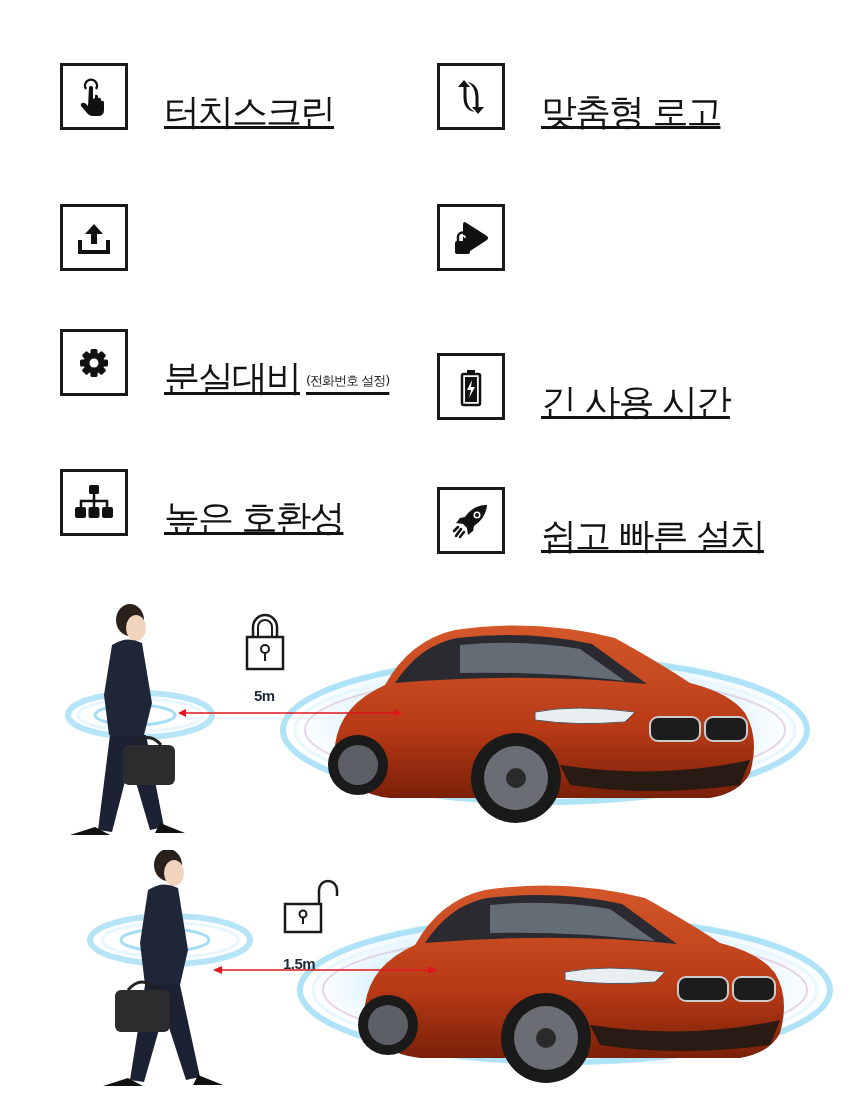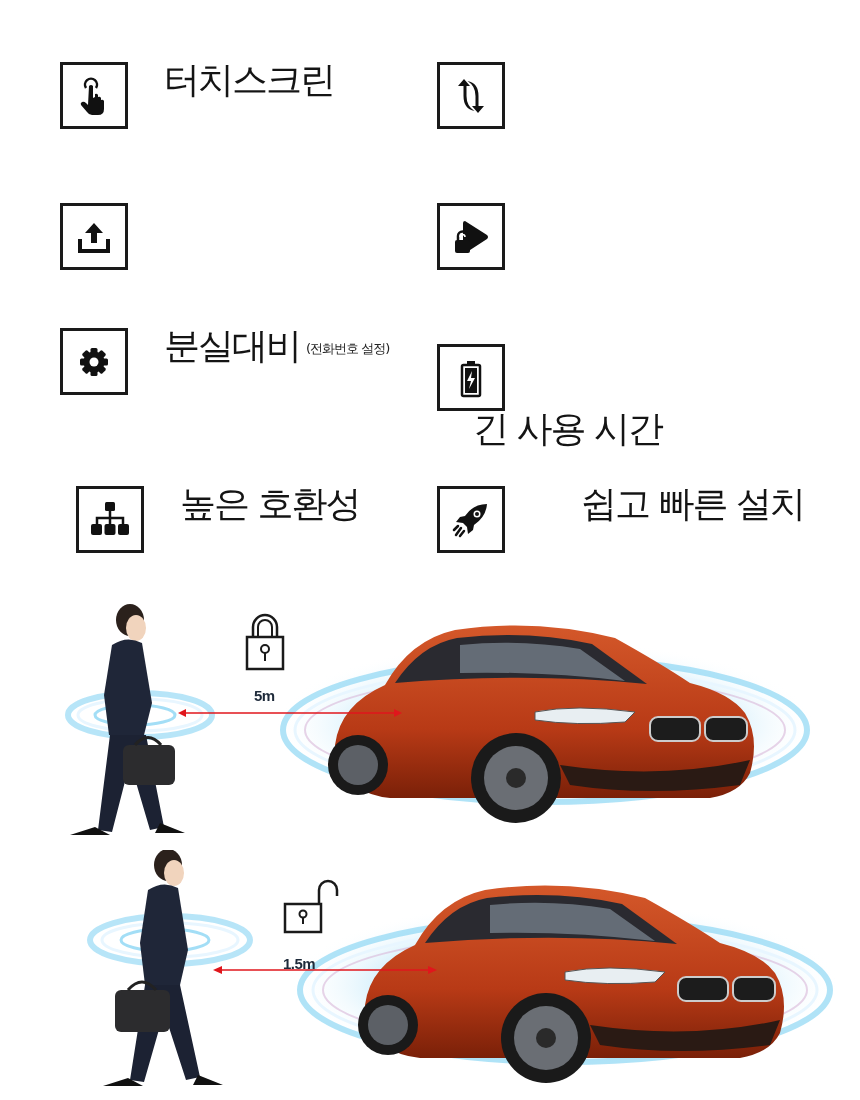--- a/index.html
+++ b/index.html
@@ -3,21 +3,22 @@
   <meta charset="utf-8">
   <style>
     * { box-sizing: border-box; margin: 0; padding: 0; }
     html, body { width: 860px; height: 1100px; background: #ffffff; overflow: hidden; }
     body { position: relative; font-family: "DejaVu Sans", "Liberation Sans", sans-serif; color: #111; }
 
     .feature {
       position: absolute;
       height: 68px;
       display: flex;
-      align-items: flex-start;
+      align-items: flex-end;
+      text-decoration: underline;
     }
     .icon-box {
       width: 68px; height: 67px;
       border: 3px solid #1a1a1a;
       display: flex; align-items: center; justify-content: center;
       background: #fff;
       flex: 0 0 auto;
     }
     .icon-box svg { width: 44px; height: 44px; }
     .feature-label {
@@ -66,20 +67,21 @@
   <span class="feature-label">터치스크린</span>
 </div>
 
 <div class="feature" style="left:437px; top:62px;">
   <div class="icon-box">
     <svg viewBox="0 0 44 44">
       <path d="M9 12 l6-7 l6 7 h-3.5 v10 q0 10 8 15 q-11 -2 -11 -15 v-10 z" fill="#111"></path>
       <path d="M35 32 l-6 7 l-6 -7 h3.5 v-10 q0 -10 -8 -15 q11 2 11 15 v10 z" fill="#111"></path>
     </svg>
   </div>
+  <span class="feature-label">맞춤형 로고</span>
 </div>
 
 <div class="feature" style="left:60px; top:203px;">
   <div class="icon-box">
     <svg viewBox="0 0 44 44">
       <path d="M22 8 l9 10 h-6 v10 h-6 v-10 h-6 z" fill="#111"></path>
       <path d="M8 24 v12 h28 v-12" fill="none" stroke="#111" stroke-width="4"></path>
     </svg>
   </div>
 </div>
@@ -106,46 +108,46 @@
         <circle r="10.5"></circle>
       </g>
       <circle cx="22" cy="22" r="4.5" fill="#fff"></circle>
     </svg>
   </div>
   <span class="feature-label">
     <span>분실대비</span><span class="feature-sub">(전화번호 설정)</span>
   </span>
 </div>
 
-<div class="feature" style="left:437px; top:344px;flex-direction:column;">
+<div class="feature" style="left:437px; top:352px;">
   <div class="icon-box">
     <svg viewBox="0 0 44 44">
       <rect x="18" y="5" width="8" height="4" fill="#111"></rect>
       <rect x="13" y="9" width="18" height="31" rx="1.5" fill="none" stroke="#111" stroke-width="2.5"></rect>
       <rect x="16" y="12" width="12" height="25" fill="#111"></rect>
       <path d="M23 15 l-5 10 h4 l-2 8 l6 -11 h-4 z" fill="#fff"></path>
     </svg>
   </div>
   <span class="feature-label">긴 사용 시간</span>
 </div>
 
-<div class="feature" style="left:60px; top:486px;margin-left:16px;">
+<div class="feature" style="left:60px; top:468px;">
   <div class="icon-box">
     <svg viewBox="0 0 44 44">
       <rect x="17" y="4" width="10" height="9" rx="1.5" fill="#111"></rect>
       <path d="M22 13 v7 M9 26 v-6 h26 v6 M22 20 v6" fill="none" stroke="#111" stroke-width="2.5"></path>
       <rect x="3" y="26" width="11" height="11" rx="2" fill="#111"></rect>
       <rect x="16.5" y="26" width="11" height="11" rx="2" fill="#111"></rect>
       <rect x="30" y="26" width="11" height="11" rx="2" fill="#111"></rect>
     </svg>
   </div>
   <span class="feature-label">높은 호환성</span>
 </div>
 
-<div class="feature" style="left:437px; top:486px;gap:40px;">
+<div class="feature" style="left:437px; top:486px;">
   <div class="icon-box">
     <svg viewBox="0 0 44 44">
       <path d="M38 6 q-14 0 -22 12 l-5 1 l-4 5 l7 1 l4 4 l1 7 l5 -4 l1 -5 q12 -8 13 -21 z" fill="#111"></path>
       <circle cx="28" cy="16" r="3.5" fill="#fff"></circle>
       <circle cx="28" cy="16" r="2" fill="#111"></circle>
       <path d="M12 30 l-5 7 M15 33 l-4 5 M9 28 l-4 4" stroke="#111" stroke-width="2.5" stroke-linecap="round"></path>
     </svg>
   </div>
   <span class="feature-label">쉽고 빠른 설치</span>
 </div>

